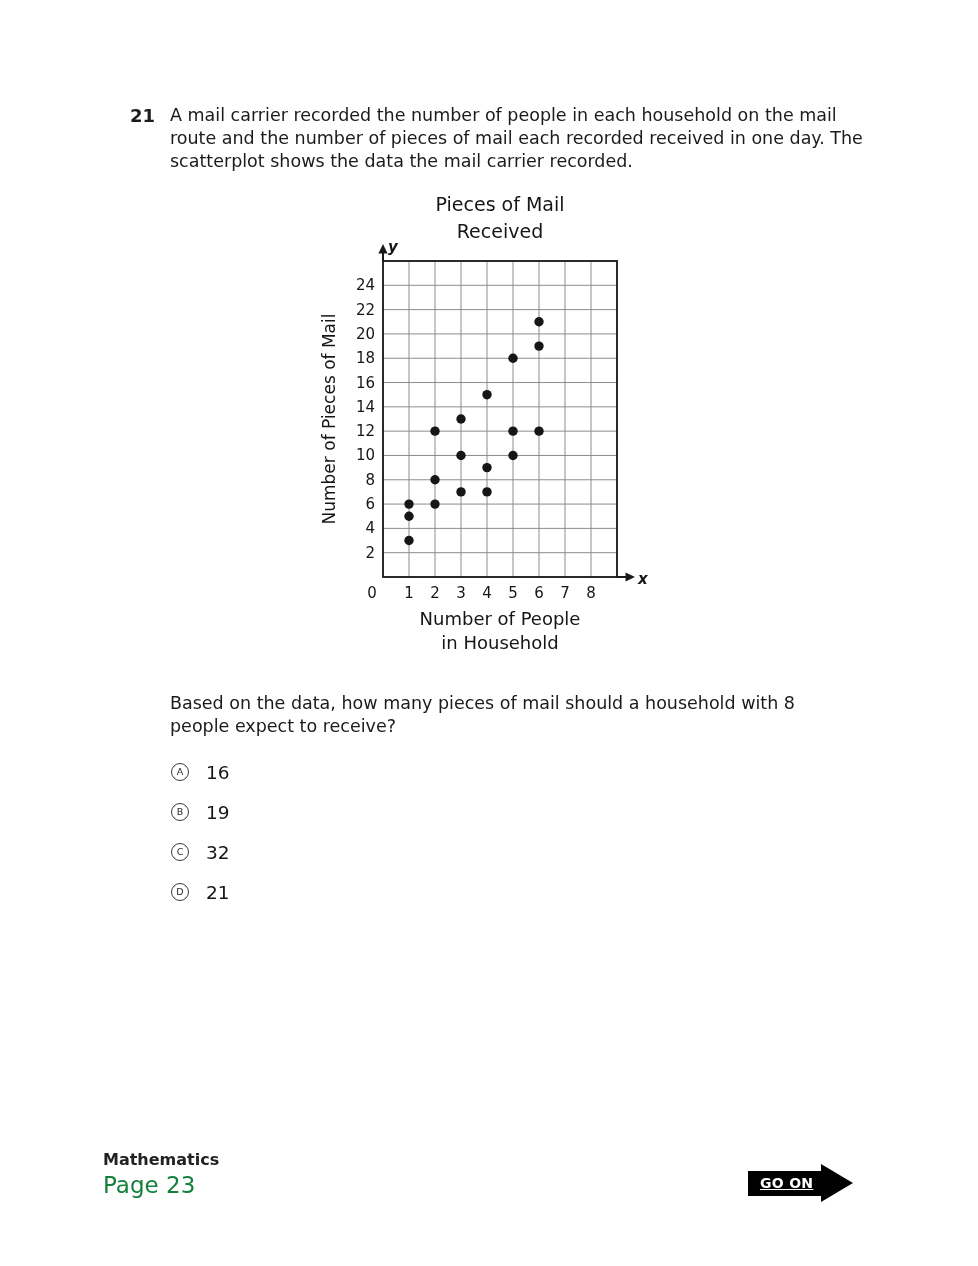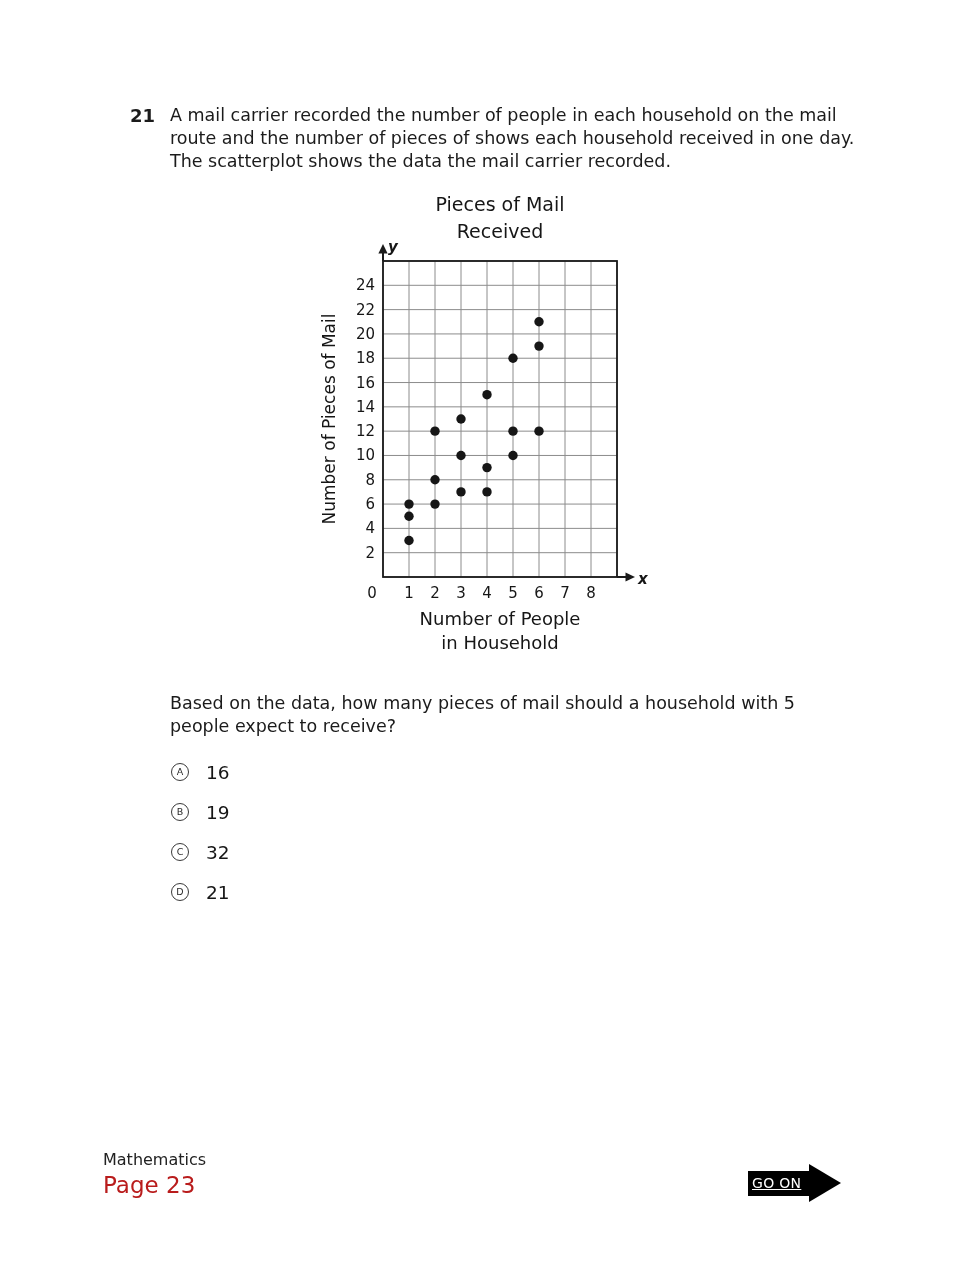--- a/index.html
+++ b/index.html
@@ -16,41 +16,41 @@
 
   .q-followup { margin:28px 0 0 40px; width:676px; font-size:17.5px; line-height:23px; }
 
   .choices { margin:14px 0 0 41px; }
   .choice { display:flex; align-items:center; height:40px; }
   .bubble { flex:0 0 18px; width:18px; height:18px; border:1.2px solid #3a3a3a; border-radius:50%;
             font-size:9.5px; line-height:15.5px; text-align:center; color:#2a2a2a; background:#fff; }
   .choice-val { margin-left:17px; font-size:18.5px; color:#161616; }
 
   .footer-left { position:absolute; left:103px; top:1150px; }
-  .footer-subject { font-size:16px; color:#222; }
-  .footer-page { font-size:23px; margin-top:3px; color:#b91c1c; }
+  .footer-subject { font-size:16px; color:#222;font-weight:bold; }
+  .footer-page { font-size:23px; margin-top:3px; color:#15803d; }
 
   .go-on { position:absolute; left:748px; top:1164px; display:flex; align-items:center; cursor:pointer; }
-  .go-on-box { background:#000; color:#fff; font-weight:normal; font-size:14px; padding:4px 9px 5px 4px;
+  .go-on-box { background:#000; color:#fff; font-weight:bold; font-size:14px; padding:4px 9px 5px 12px;
                text-decoration:underline; letter-spacing:0.3px; font-family:"DejaVu Sans","Liberation Sans",sans-serif; }
   .go-on-arrow { width:0; height:0; border-top:19px solid transparent; border-bottom:19px solid transparent;
                  border-left:32px solid #000; margin-left:-1px; }
 
   svg text { font-family:"DejaVu Sans","Liberation Sans",sans-serif; fill:#161616; }
 </style>
 </head>
 <body>
 
 <div class="page">
 
   <div class="question-block">
 
     <div class="q-row">
       <div class="q-num">21</div>
-      <div class="q-text">A mail carrier recorded the number of people in each household on the mail route and the number of pieces of shows each household received in one day. The scatterplot shows the data the mail carrier recorded.</div>
+      <div class="q-text">A mail carrier recorded the number of people in each household on the mail route and the number of pieces of mail each recorded received in one day. The scatterplot shows the data the mail carrier recorded.</div>
     </div>
 
     <div class="figure">
       <svg id="scatter-svg" width="372" height="475" viewBox="0 0 372 475">
           <g stroke="#8c8c8c" stroke-width="1">
             <line x1="88" y1="76" x2="88" y2="392"></line>
             <line x1="114" y1="76" x2="114" y2="392"></line>
             <line x1="140" y1="76" x2="140" y2="392"></line>
             <line x1="166" y1="76" x2="166" y2="392"></line>
             <line x1="192" y1="76" x2="192" y2="392"></line>
@@ -123,21 +123,21 @@
             <circle cx="218" cy="270.46153846153845" r="4.7"></circle>
             <circle cx="218" cy="246.15384615384613" r="4.7"></circle>
             <circle cx="218" cy="173.23076923076923" r="4.7"></circle>
             <circle cx="244" cy="246.15384615384613" r="4.7"></circle>
             <circle cx="244" cy="161.0769230769231" r="4.7"></circle>
             <circle cx="244" cy="136.76923076923077" r="4.7"></circle>
           </g>
         </svg>
     </div>
 
-    <div class="q-followup">Based on the data, how many pieces of mail should a household with 5 people expect to receive?</div>
+    <div class="q-followup">Based on the data, how many pieces of mail should a household with 8 people expect to receive?</div>
 
     <div class="choices">
       <div class="choice">
         <span class="bubble">A</span>
         <span class="choice-val">16</span>
       </div>
       <div class="choice">
         <span class="bubble">B</span>
         <span class="choice-val">19</span>
       </div>

